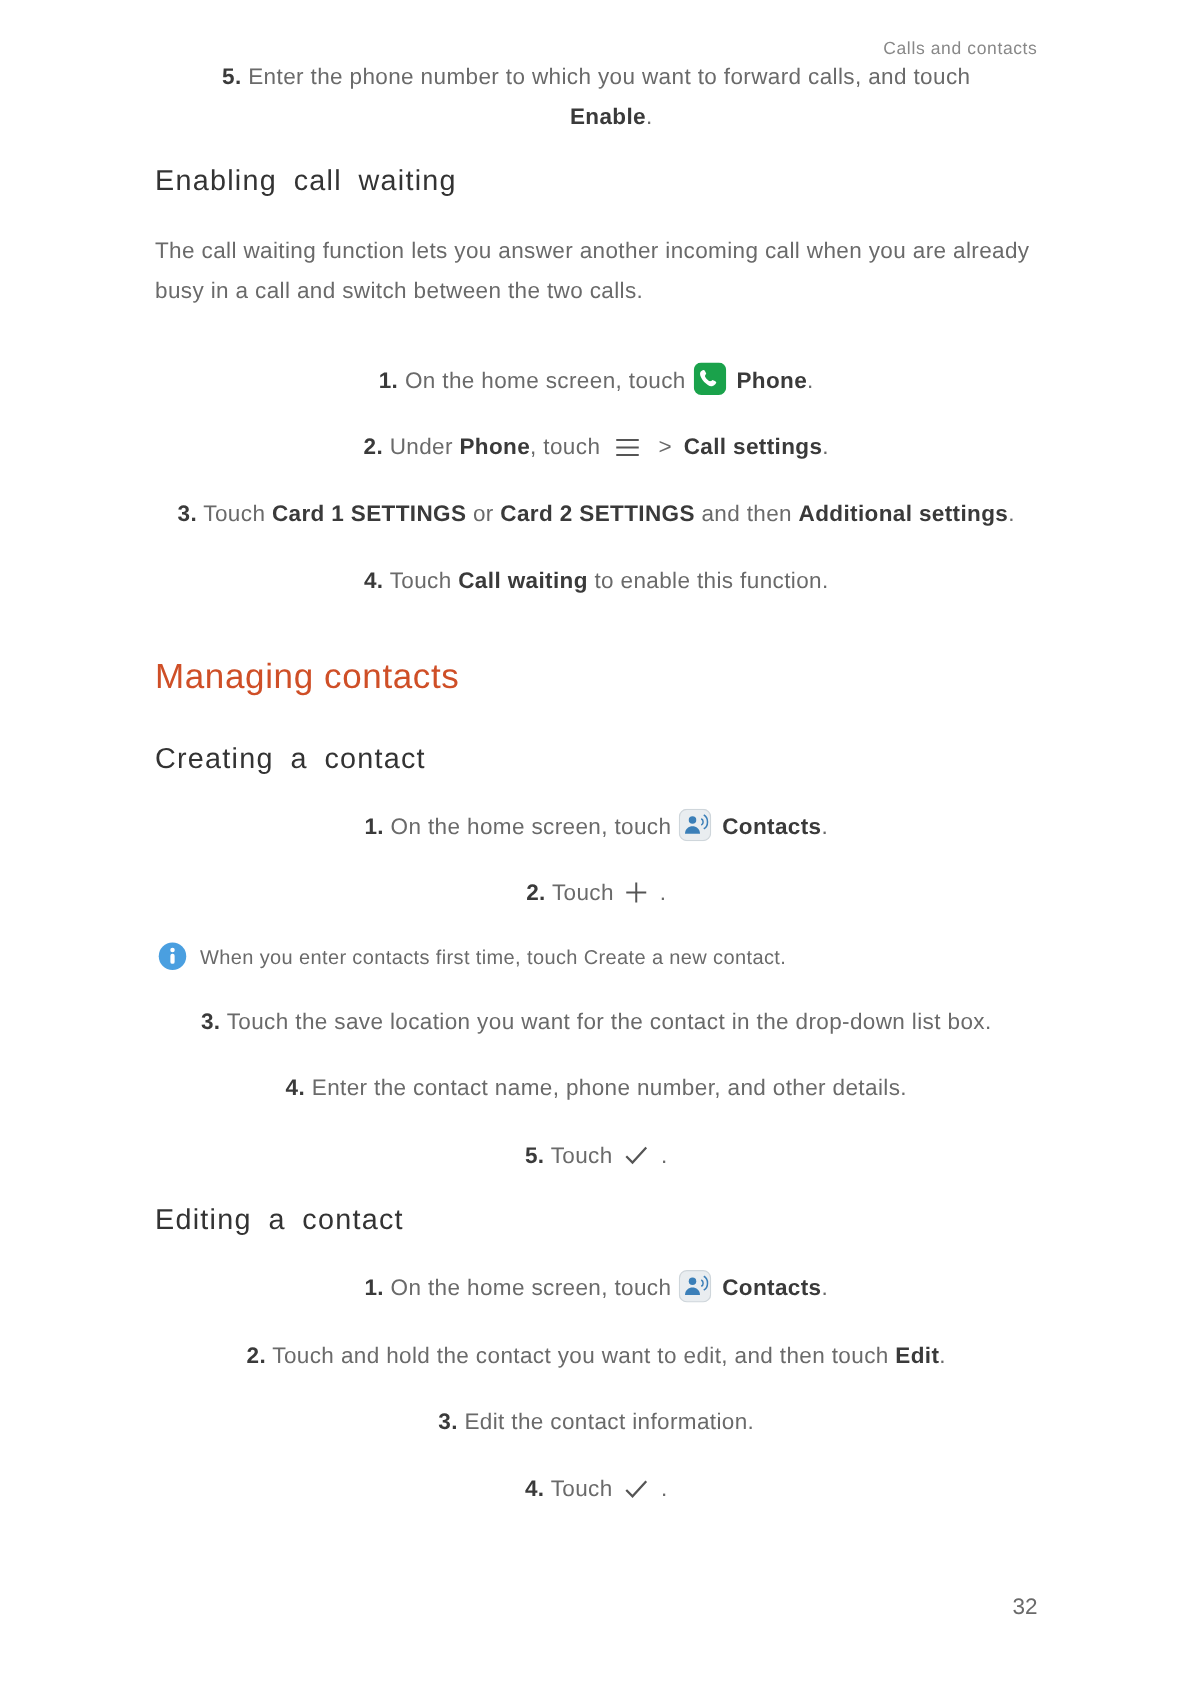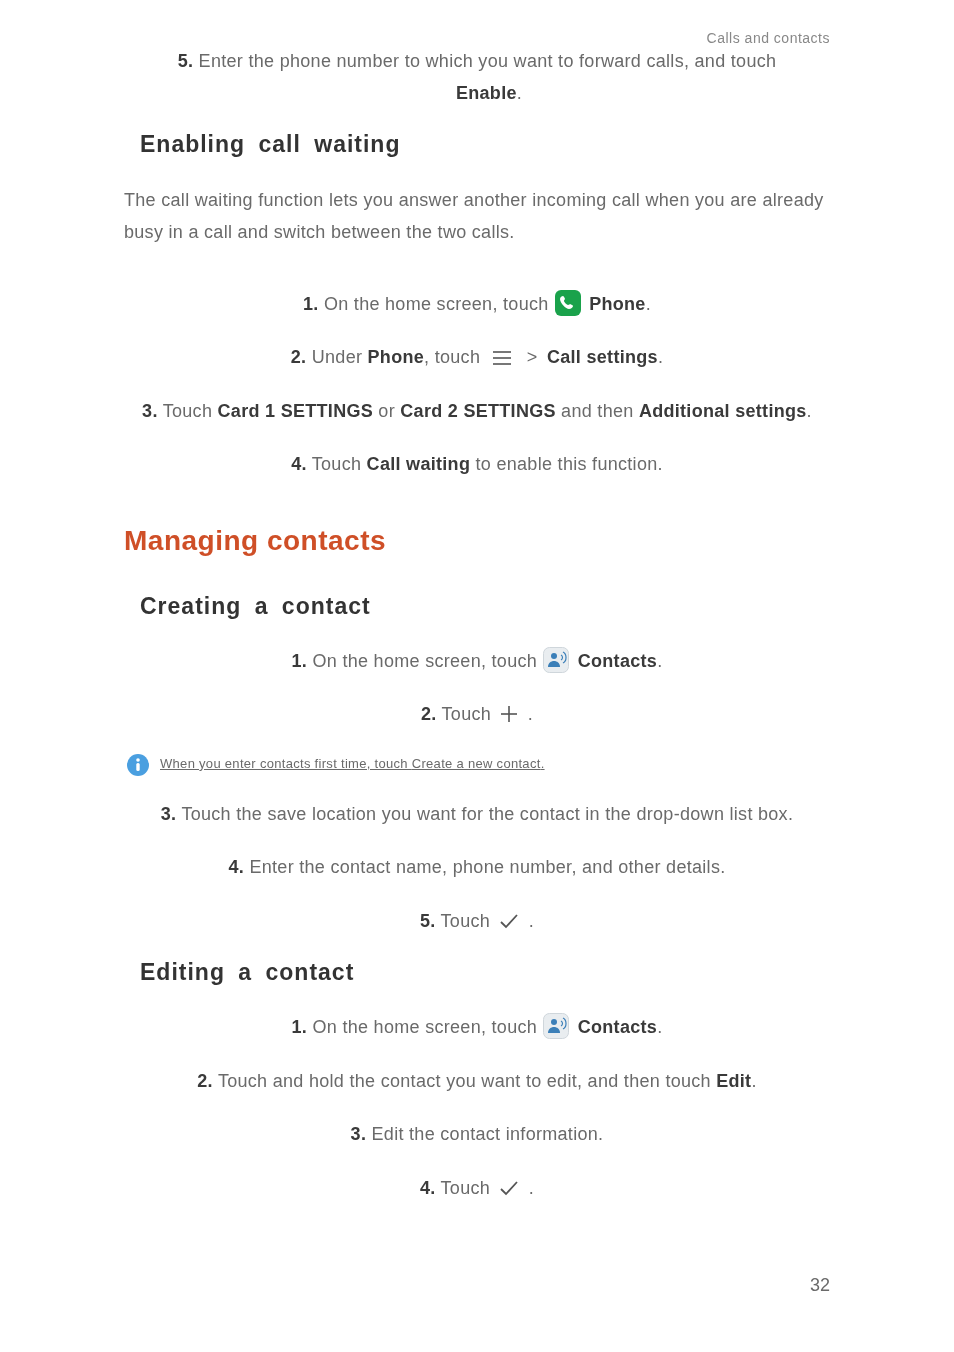--- a/index.html
+++ b/index.html
@@ -32,53 +32,51 @@
   .step strong.num {
     color: #3a3a3a;
     font-weight: 700;
   }
   .step .bold {
     color: #3a3a3a;
     font-weight: 700;
   }
   .h2 {
     font-size: 23px;
-    font-weight: 700;
+    font-weight: 400;
     color: #333333;
     margin-top: 18px;
     margin-bottom: 26px;
     letter-spacing: 1px;
     word-spacing: 6px;
-    margin-left: 16px;
   }
   .body-para {
     font-size: 18px;
     line-height: 1.8;
     letter-spacing: 0.3px;
     color: #6a6a6a;
     margin-bottom: 40px;
   }
   .h1 {
     font-size: 28px;
-    font-weight: 700;
+    font-weight: 400;
     color: #cf4f27;
     margin-top: 44px;
     margin-bottom: 36px;
     letter-spacing: 0.5px;
   }
   .info-row {
     display: flex;
     align-items: flex-start;
     margin-bottom: 22px;
-    font-size: 13px;
+    font-size: 16px;
     line-height: 1.7;
     letter-spacing: 0.3px;
     color: #6a6a6a;
     padding-left: 2px;
-    text-decoration: underline;
   }
   .info-row .text { margin-left: 10px; }
   .page-number {
     position: absolute;
     right: 124px;
     bottom: 56px;
     font-size: 18px;
     color: #6a6a6a;
   }
 

